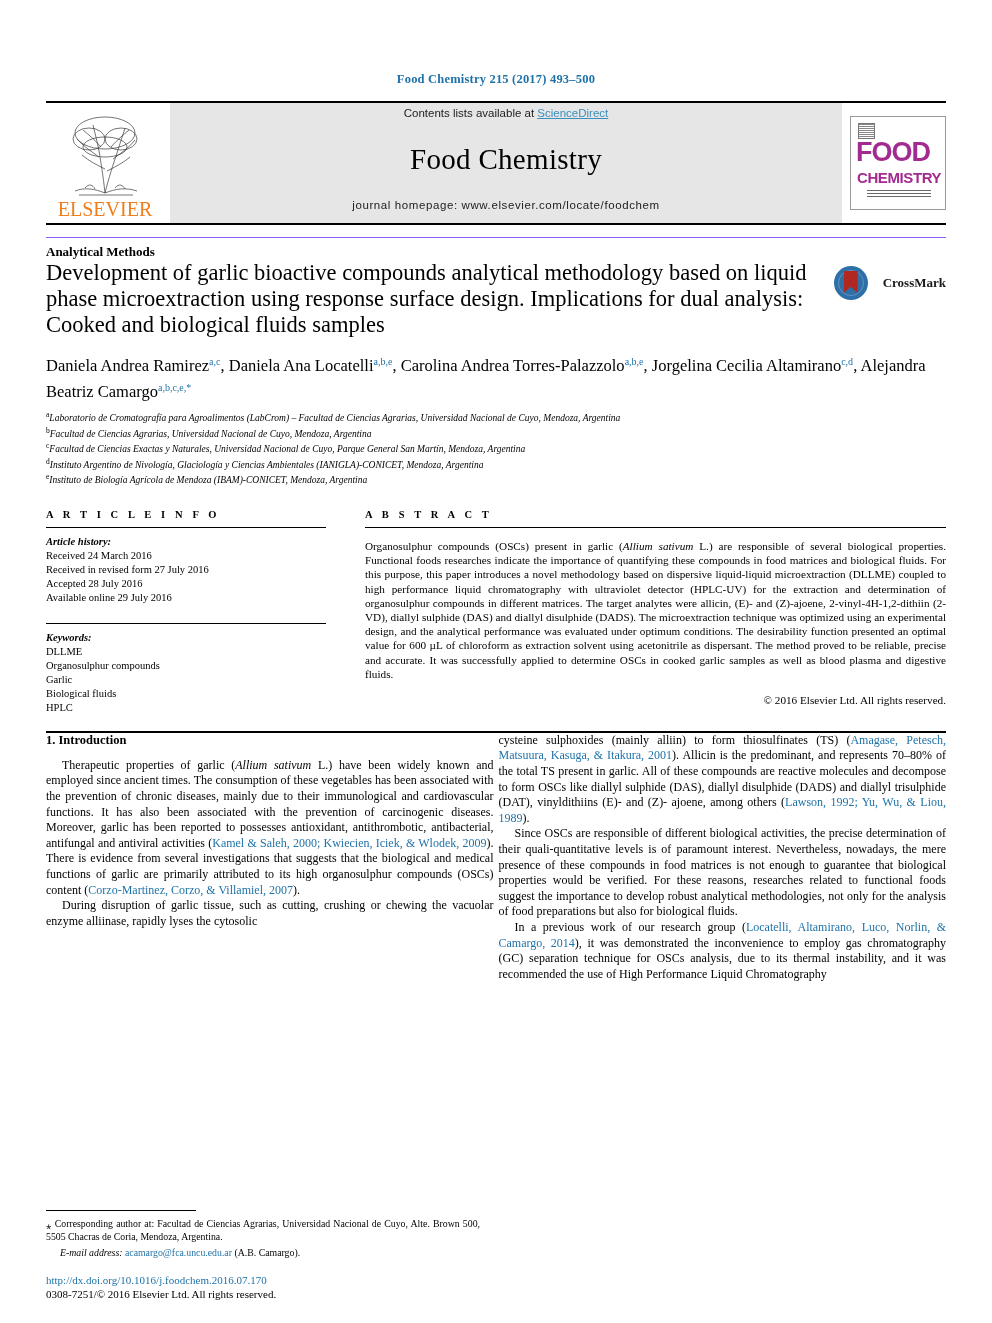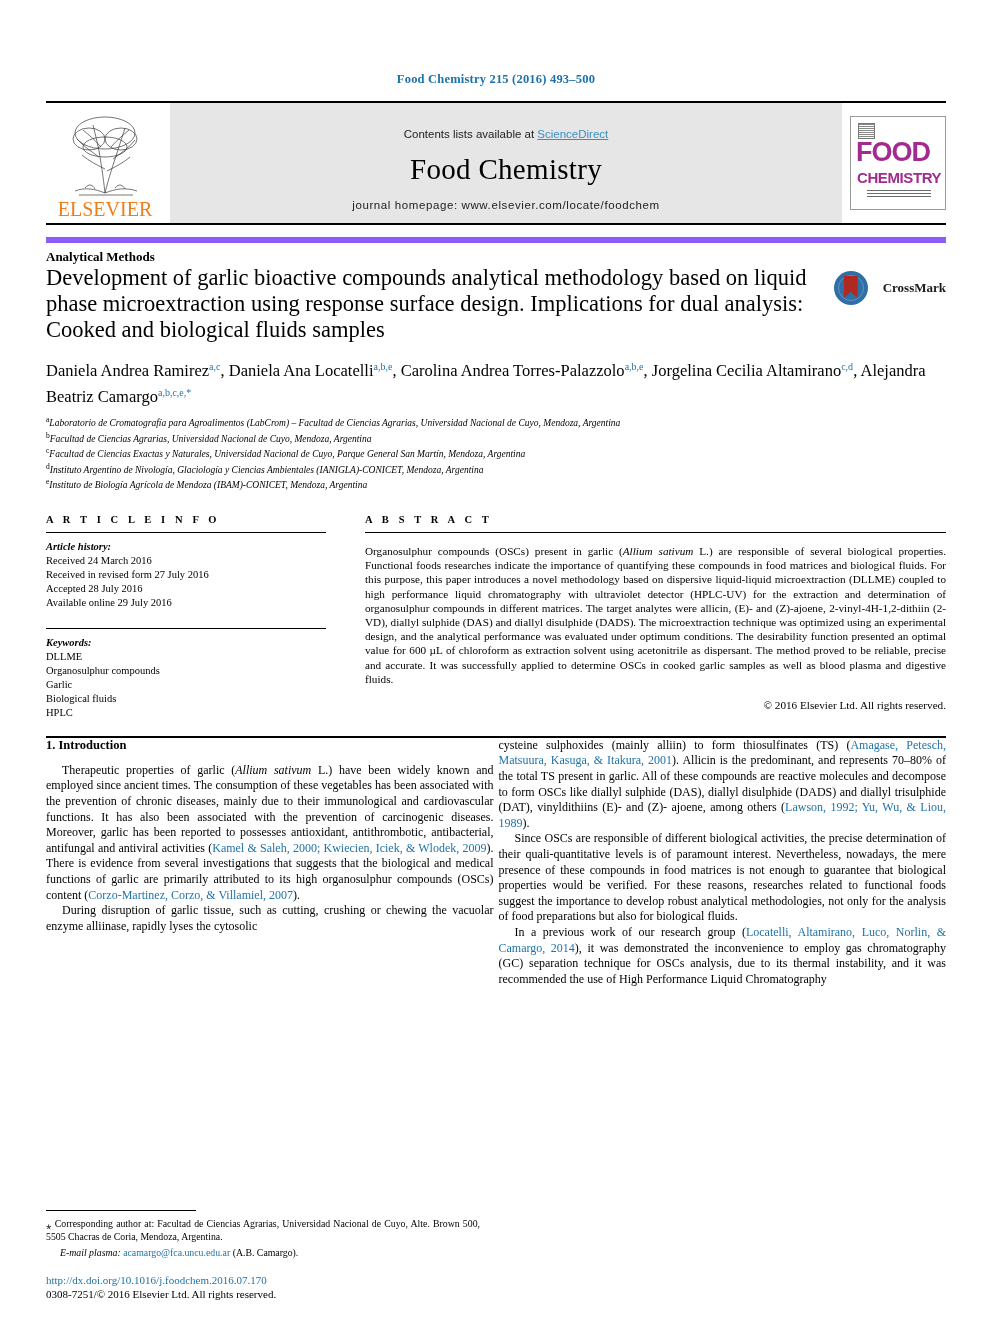--- a/index.html
+++ b/index.html
@@ -49,21 +49,21 @@
     font-size: 20px;
     letter-spacing: 0px;
     line-height: 1;
     margin-top: -2px;
   }
   .journal-box {
     flex: 1 1 auto;
     background: #e6e6e6;
     display: flex; flex-direction: column;
     align-items: center; justify-content: space-between;
-    padding: 25px 0 12px 0;
+    padding: 4px 0 12px 0;
     margin-left: 6px;
     margin-right: 8px;
   }
   .contents-line { font-family:"Liberation Sans", sans-serif; font-size: 11.5px; color:#222; }
   .contents-line .sd { color:#3a8fbf; }
   .journal-title { font-family: "Liberation Serif", serif; font-size: 29px; color:#000; letter-spacing:.3px; }
   .homepage-line { font-family:"Liberation Sans", sans-serif; font-size: 11.5px; color:#222; letter-spacing:.6px; }
   .cover-thumb {
     flex: 0 0 96px; width:96px;
     border: 1px solid #9a9a9a;
@@ -84,21 +84,21 @@
     position:absolute; left:6px; top:52px; width:86px;
     font-family:"Liberation Sans", sans-serif; font-weight:bold; font-size:15px;
     color:#a32b8f; letter-spacing:-.4px;
   }
   .cover-foot { position:absolute; left:16px; bottom:10px; width:64px; height:9px;
       background: repeating-linear-gradient(to bottom,#6a6a6a 0 1px,#fff 1px 3px); }
 
   
   .sectiontag {
     margin-top: 12px;
-    border-top: 6px solid #8b5cf6;
+    border-top: 1px solid #8b5cf6;
     padding-top: 6px;
     font-family:"Liberation Serif", serif;
     font-size: 13px;
     font-weight: bold;
   }
   .titleblock { position: relative; padding-right: 132px; }
   .article-title {
     font-family: "Liberation Serif", serif;
     font-size: 22.5px;
     line-height: 26px;
@@ -168,21 +168,21 @@
   .fn-email i { font-style: italic; }
   .doi-block { margin-top: 14px; }
   .doi-link { color:#1f72a8; font-size: 11px; line-height: 14px; display:block; text-decoration: none; }
   .issn { font-size: 11px; line-height: 14px; font-weight: normal; }
 </style>
 </head>
 <body>
 
 <div class="page">
 
-  <div class="runninghead">Food Chemistry 215 (2016) 493–500</div>
+  <div class="runninghead">Food Chemistry 215 (2017) 493–500</div>
 
   <div class="masthead">
 
     <div class="elsevier-logo">
       <svg class="tree-art" viewBox="0 0 100 88">
         <g stroke="#3a3a3a" stroke-width="0.7" fill="none">
           <path d="M50 80 C48 62 46 50 44 38 C42 28 40 20 38 12"></path>
           <path d="M50 80 C54 64 58 52 62 40 C65 30 68 22 70 15"></path>
           <path d="M44 44 C36 38 28 33 22 26"></path>
           <path d="M58 46 C66 40 74 35 80 27"></path>
@@ -284,20 +284,20 @@
     <div class="col">
       <p class="para" style="text-indent:0"><span>cysteine sulphoxides (mainly alliin) to form thiosulfinates (TS) (</span><a class="ref" href="#">Amagase, Petesch, Matsuura, Kasuga, &amp; Itakura, 2001</a><span>). Allicin is the predominant, and represents 70–80% of the total TS present in garlic. All of these compounds are reactive molecules and decompose to form OSCs like diallyl sulphide (DAS), diallyl disulphide (DADS) and diallyl trisulphide (DAT), vinyldithiins (E)- and (Z)- ajoene, among others (</span><a class="ref" href="#">Lawson, 1992; Yu, Wu, &amp; Liou, 1989</a><span>).</span></p>
       <p class="para">Since OSCs are responsible of different biological activities, the precise determination of their quali-quantitative levels is of paramount interest. Nevertheless, nowadays, the mere presence of these compounds in food matrices is not enough to guarantee that biological properties would be verified. For these reasons, researches related to functional foods suggest the importance to develop robust analytical methodologies, not only for the analysis of food preparations but also for biological fluids.</p>
       <p class="para"><span>In a previous work of our research group (</span><a class="ref" href="#">Locatelli, Altamirano, Luco, Norlin, &amp; Camargo, 2014</a><span>), it was demonstrated the inconvenience to employ gas chromatography (GC) separation technique for OSCs analysis, due to its thermal instability, and it was recommended the use of High Performance Liquid Chromatography</span></p>
     </div>
   </div>
 
   <div class="footnote-wrap">
     <div class="fn-rule"></div>
     <p class="fn"><span class="star">⁎ </span><span>Corresponding author at: Facultad de Ciencias Agrarias, Universidad Nacional de Cuyo, Alte. Brown 500, 5505 Chacras de Coria, Mendoza, Argentina.</span></p>
-    <p class="fn-email"><i>E-mail plasma:</i> <a class="ref" href="#">acamargo@fca.uncu.edu.ar</a> <span>(A.B. Camargo).</span></p>
+    <p class="fn-email"><i>E-mail address:</i> <a class="ref" href="#">acamargo@fca.uncu.edu.ar</a> <span>(A.B. Camargo).</span></p>
     <div class="doi-block">
       <a class="doi-link" href="#">http://dx.doi.org/10.1016/j.foodchem.2016.07.170</a>
       <div class="issn">0308-7251/© 2016 Elsevier Ltd. All rights reserved.</div>
     </div>
   </div>
 
 </div>
 
 </body></html>

